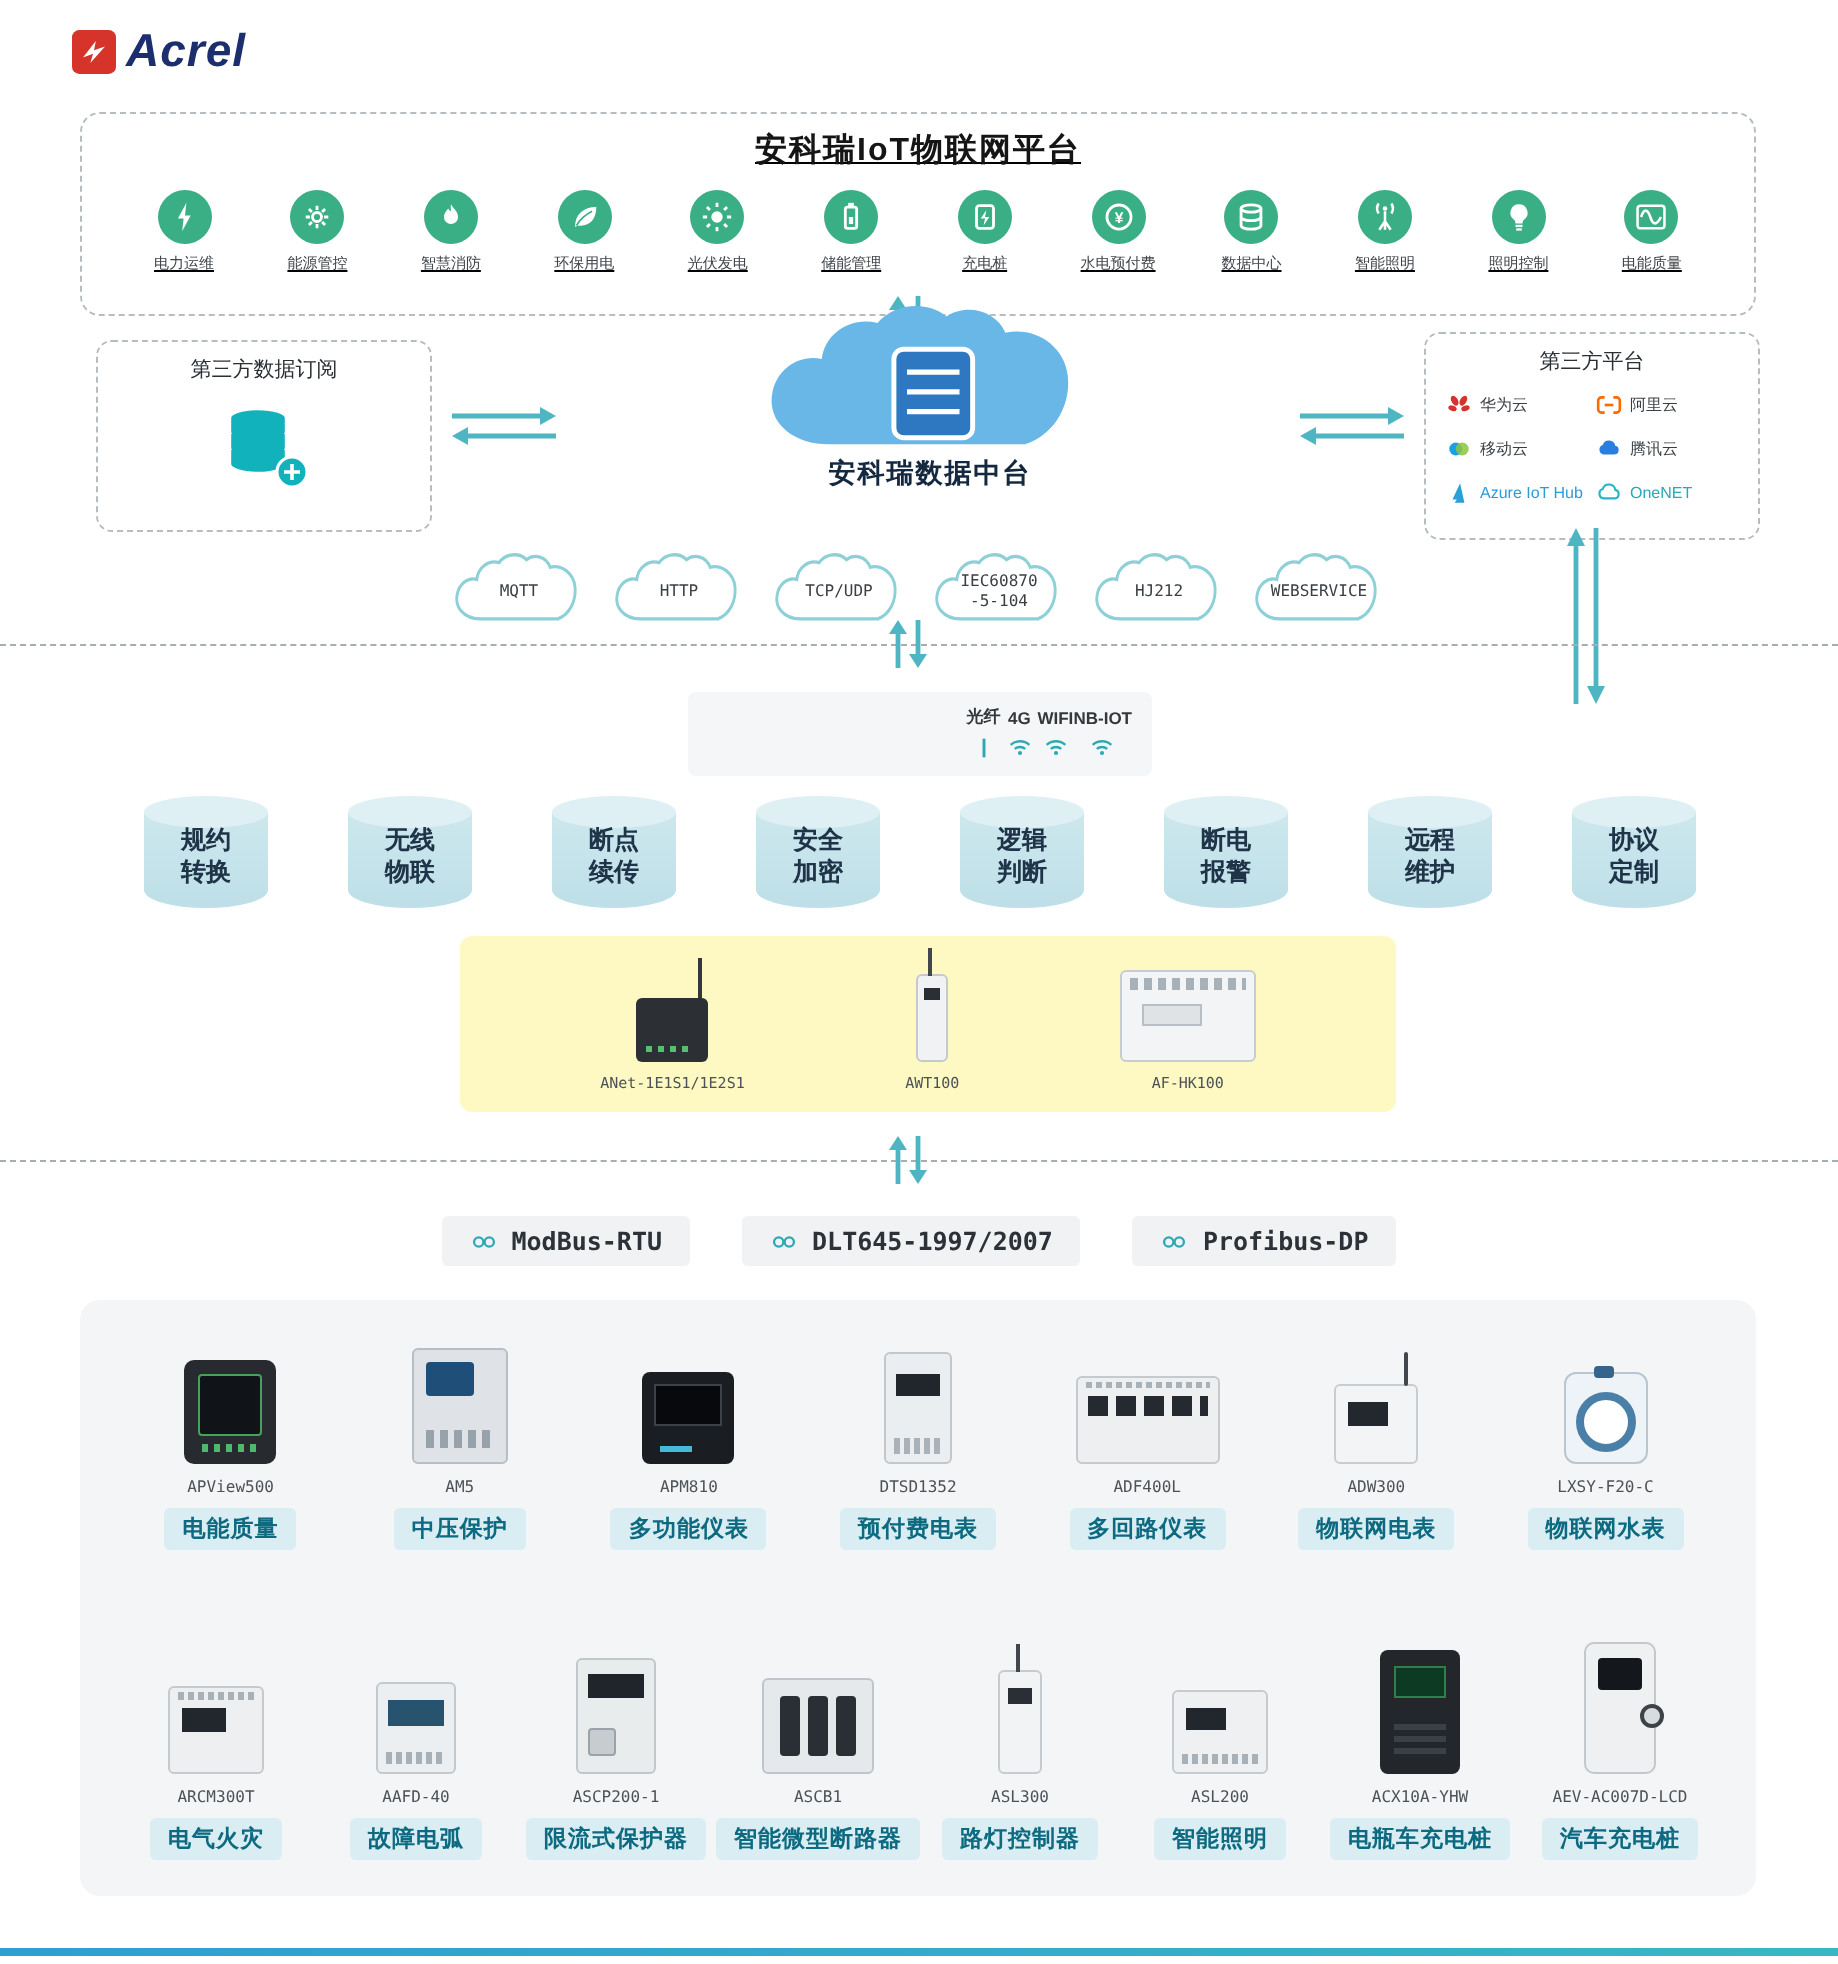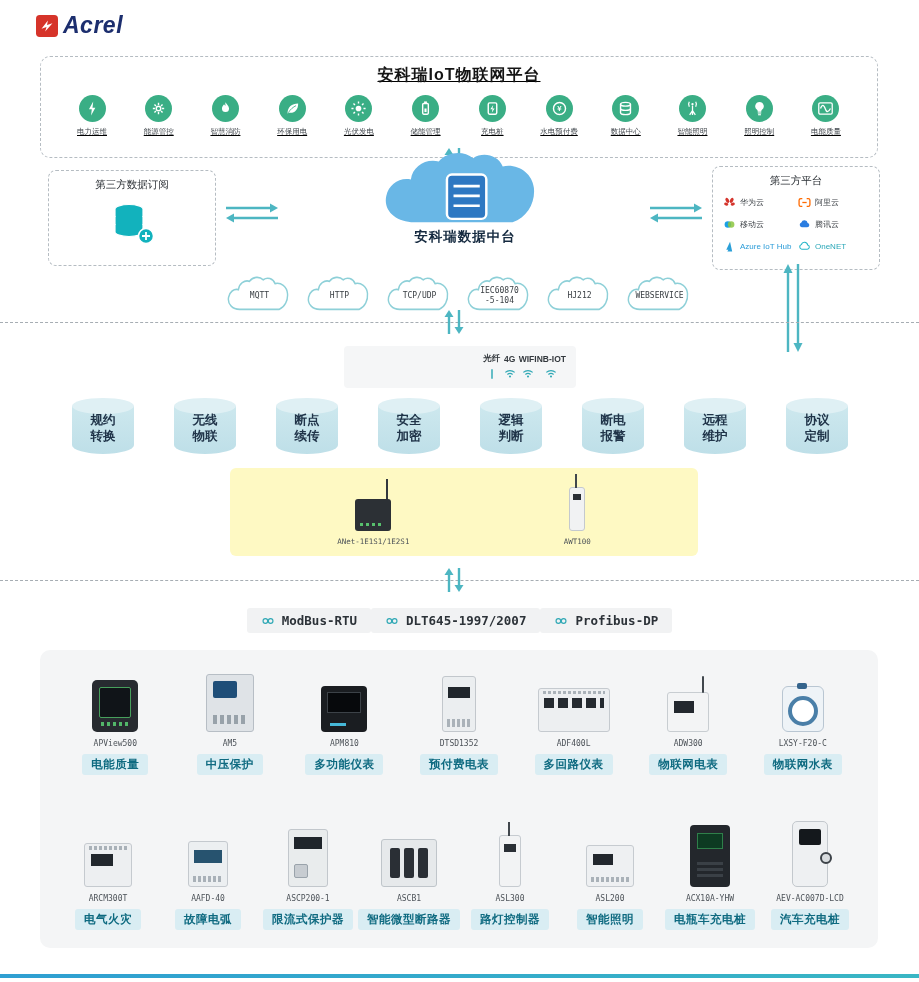--- a/index.html
+++ b/index.html
@@ -77,21 +77,21 @@
   .cap-label{position:relative;z-index:1;font-size:12.5px;font-weight:bold;color:#203449;white-space:pre-line;
              text-align:center;line-height:1.3;margin-top:-4px;}
 
   
   .gateway-box{position:absolute;left:230px;top:468px;width:468px;height:88px;background:#fef9c3;border-radius:6px;
                display:flex;justify-content:space-around;align-items:flex-end;padding:10px 30px;box-sizing:border-box;}
   .gw{display:flex;flex-direction:column;align-items:center;justify-content:flex-end;}
   .gw-model{margin-top:6px;font-family:"DejaVu Sans Mono","Liberation Mono",monospace;font-size:7.5px;color:#4c5258;white-space:nowrap;}
 
   
-  .bus-row{position:absolute;left:0;top:608px;width:100%;display:flex;justify-content:center;}
+  .bus-row{position:absolute;left:0;top:608px;width:100%;display:flex;justify-content:center;gap:26px;}
   .bus-chip{display:flex;align-items:center;gap:7px;background:#f1f2f3;border-radius:3px;padding:5px 14px;}
   .bus-icon{width:14px;height:14px;}
   .bus-icon svg{display:block;width:100%;height:100%;}
   .bus-label{font-family:"DejaVu Sans Mono","Liberation Mono",monospace;font-size:12.5px;color:#2c3238;font-weight:bold;white-space:nowrap;}
 
   
   .products-box{position:absolute;left:40px;top:650px;width:838px;height:298px;background:#f4f5f6;border-radius:10px;
                 box-sizing:border-box;padding:16px 18px 18px;display:flex;flex-direction:column;justify-content:space-between;}
   .prod-row{display:flex;justify-content:space-between;align-items:flex-end;}
   .product{display:flex;flex-direction:column;align-items:center;flex:1;}
@@ -620,20 +620,24 @@
       <div class="gw">
         <div class="dev dev-anet"></div>
         <div class="gw-model">ANet-1E1S1/1E2S1</div>
       </div>
 
       <div class="gw">
         <div class="dev dev-awt100"></div>
         <div class="gw-model">AWT100</div>
       </div>
 
+      <div class="gw">
+        <div class="dev dev-afhk100"></div>
+        <div class="gw-model">AF-HK100</div>
+      </div>
     </section>
 
   <div class="dashed d2"></div>
 
   <div class="arrow pos-v3">
     <svg viewBox="0 0 32 28" width="32" height="28">
         <g fill="none" stroke="#4db6c2" stroke-width="2.4">
           <path d="M11 26V8"></path>
           <path d="M21 2v18"></path>
         </g>

